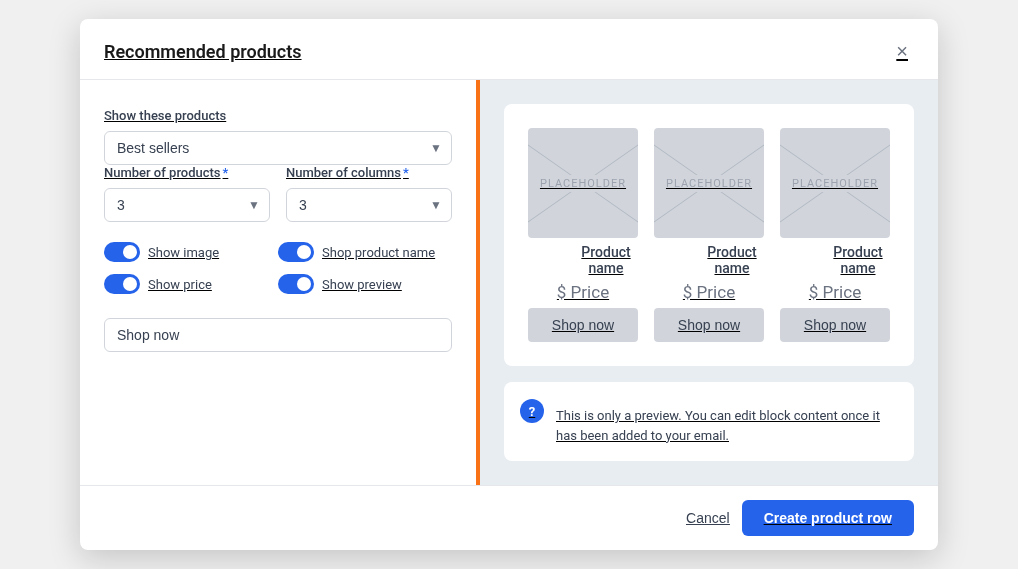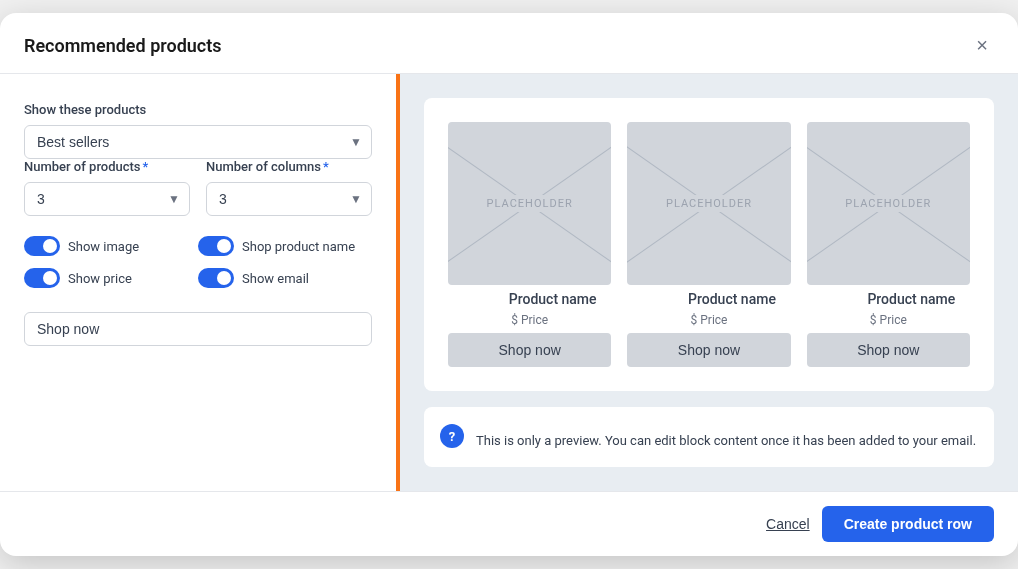--- a/index.html
+++ b/index.html
@@ -5,27 +5,28 @@
     * { box-sizing: border-box; margin: 0; padding: 0; }
     body {
       font-family: -apple-system, BlinkMacSystemFont, 'Segoe UI', Roboto, sans-serif;
       background: #f0f0f0;
       display: flex;
       align-items: center;
       justify-content: center;
       min-height: 100vh;
     }
     .modal {
-      width: 1018px;
+      width: 858px;
       background: #fff;
-      border-radius: 16px;
+      border-radius: 8px;
       box-shadow: 0 8px 32px rgba(0,0,0,0.18);
       overflow: hidden;
       display: flex;
       flex-direction: column;
+      text-decoration: underline;
     }
     .modal-header {
       display: flex;
       align-items: center;
       justify-content: space-between;
       padding: 20px 24px 16px 24px;
       border-bottom: 1px solid #e5e7eb;
     }
     .modal-title {
       font-size: 18px;
@@ -204,21 +205,21 @@
       padding: 2px 4px;
     }
     .product-name {
       font-size: 14px;
       font-weight: 500;
       color: #374151;
       text-align: center;
       padding-left: 46px;
     }
     .product-price {
-      font-size: 12px;
+      font-size: 17px;
       color: #6b7280;
       text-align: center;
     }
     .shop-btn {
       width: 100%;
       padding: 9px 0;
       background: #d1d5db;
       border: none;
       border-radius: 4px;
       font-size: 14px;
@@ -354,21 +355,21 @@
             <input type="checkbox" checked="" style="">
             <span class="toggle-slider"></span>
           </label>
           <span class="toggle-label">Show price</span>
         </div>
         <div class="toggle-row">
           <label class="toggle">
             <input type="checkbox" checked="" style="">
             <span class="toggle-slider"></span>
           </label>
-          <span class="toggle-label">Show email</span>
+          <span class="toggle-label">Show preview</span>
         </div>
       </div>
 
       <input class="text-input" type="text" value="Shop now" style="">
     </div>
 
     <div class="right-panel">
       <div class="preview-area">
 
         <div class="product-card">

